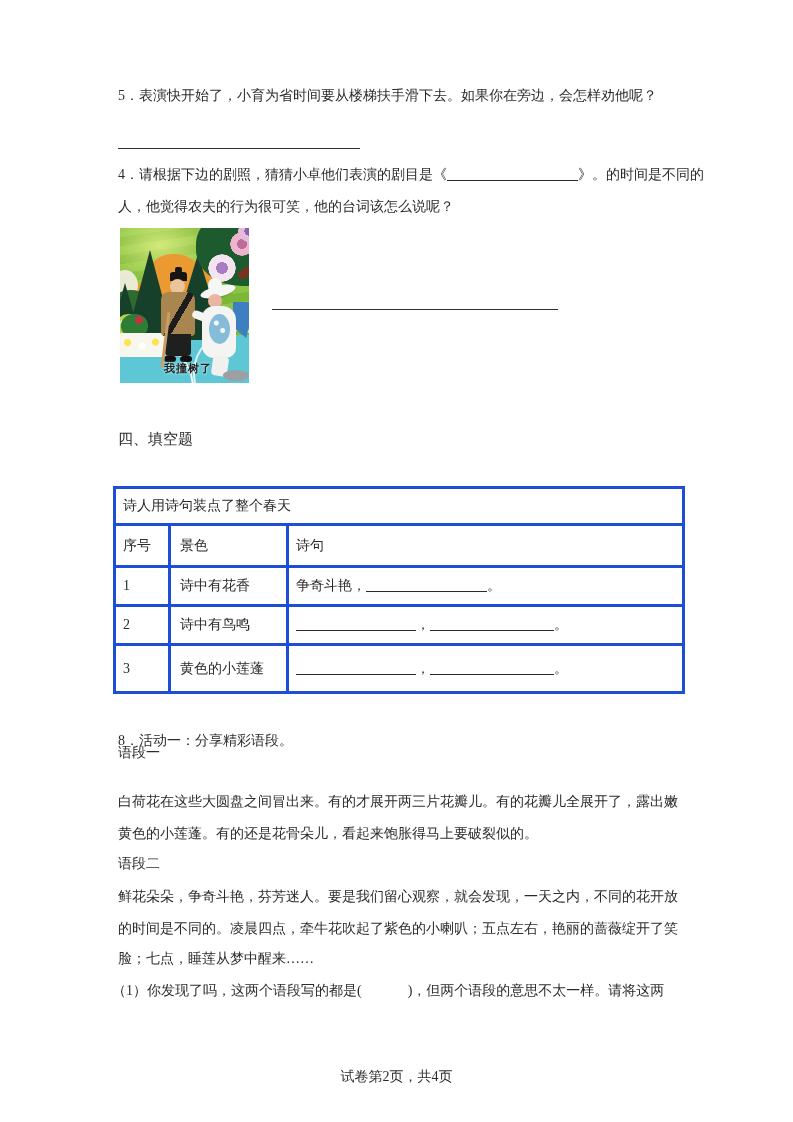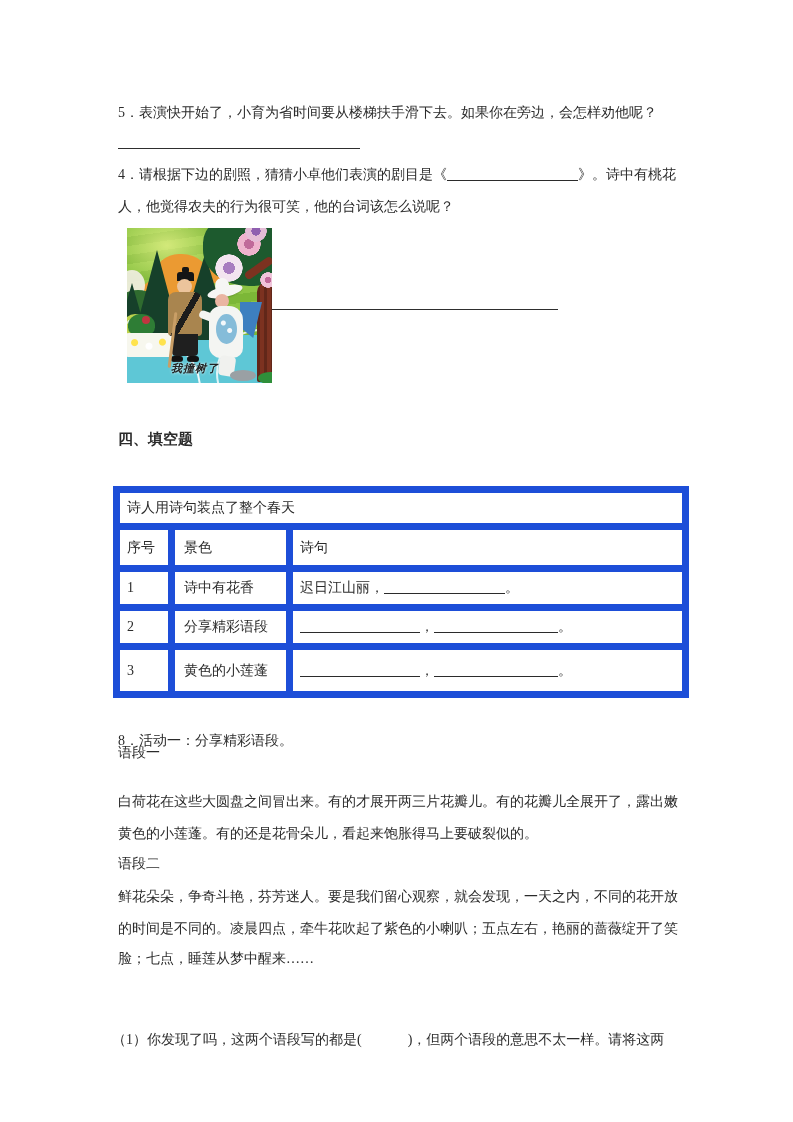--- a/index.html
+++ b/index.html
@@ -4,53 +4,53 @@
 <style>
   :root{
     --ink:#2b2b2b; --grass:#8cc443; --grass2:#7cb737; --hill:#eb9a32;
     --pine:#16402a; --canopy:#1d5a2e; --trunk:#7c3220; --floor:#5ec7d6;
     --robe:#a9854f; --belly:#85bcd9;
   }
   html,body{margin:0;padding:0;background:#ffffff;}
   .page{position:relative;width:793px;height:1122px;background:#ffffff;overflow:hidden;
         font-family:"Liberation Serif","DejaVu Serif",serif;color:var(--ink);}
   .ln{position:absolute;left:118px;white-space:nowrap;font-size:14px;line-height:20px;}
-  .bold{font-weight:bold;font-size:15px;}
+  .bold{font-weight:normal;font-size:15px;}
   .rule{position:absolute;height:0;border-top:1px solid #2e2e2e;}
   .bl{display:inline-block;border-bottom:1px solid #2b2b2b;height:13px;vertical-align:-2px;}
   .bl-q6{width:131px;}
   .gap-paren{display:inline-block;width:46px;}
-  .t-q5{top:103px}
+  .t-q5{top:86px}
   .rule-q5{top:148px;left:118px;width:242px}
   .t-q6a{top:165px}
   .t-q6b{top:197px}
   .rule-q6{top:309px;left:272px;width:286px}
   .t-sec4{top:429px}
   .t-q7{top:457px}
   .t-q8{top:731px}
   .t-p1l{top:743px}
   .t-p1a{top:792px}
   .t-p1b{top:824px}
   .t-p2l{top:854px}
   .t-p2a{top:887px}
   .t-p2b{top:919px}
   .t-p2c{top:949px}
-  .t-sub1{top:1030px;left:112px}
+  .t-sub1{top:981px;left:112px}
   .footer{position:absolute;left:0;right:0;top:1068px;text-align:center;font-size:14px;color:var(--ink);}
 
   
   .tbl{position:absolute;left:113px;top:486px;border-collapse:collapse;table-layout:fixed;width:569px;}
-  .tbl td{border:7px solid #1d4ed8;font-size:14px;padding:0 0 0 7px;vertical-align:middle;
+  .tbl td{border:3px solid #1d4ed8;font-size:14px;padding:0 0 0 7px;vertical-align:middle;
           color:var(--ink);white-space:nowrap;}
   .tbl .c2{padding-left:9px;}
   .tr-cap{height:37px}.tr-hdr{height:42px}.tr-r1{height:39px}.tr-r2{height:39px}.tr-r3{height:48px}
   .bl-v1{width:121px}.bl-v2a{width:120px}.bl-v2b{width:124px}
 
   
-  .photo{position:absolute;left:127px;top:228px;width:145px;height:155px;overflow:hidden;background:var(--floor);font-style:italic;}
+  .photo{position:absolute;left:120px;top:228px;width:129px;height:155px;overflow:hidden;background:var(--floor);}
   .photo *{position:absolute;}
   .ph-sky{left:0;top:0;right:0;height:112px;
           background:repeating-linear-gradient(172deg,var(--grass) 0 9px,var(--grass2) 9px 18px);}
   .ph-glow{left:-20px;top:-25px;width:120px;height:85px;
            background:radial-gradient(closest-side,rgba(234,245,140,.75),rgba(234,245,140,0));}
   .ph-sun{left:28px;top:26px;width:56px;height:50px;background:var(--hill);border-radius:45% 55% 50% 50%;}
   .ph-ray1{left:16px;top:42px;width:30px;height:26px;background:var(--hill);
            transform:rotate(25deg);clip-path:polygon(0 100%,50% 0,100% 100%);}
   .ph-ray2{left:70px;top:30px;width:28px;height:26px;background:var(--hill);
            transform:rotate(-22deg);clip-path:polygon(0 100%,50% 0,100% 100%);}
@@ -112,21 +112,21 @@
               text-shadow:0 0 3px rgba(255,255,255,.9);white-space:nowrap;}
 </style>
 </head>
 <body>
 
 <div class="page">
 
   <div class="ln t-q5">5．表演快开始了，小育为省时间要从楼梯扶手滑下去。如果你在旁边，会怎样劝他呢？</div>
   <div class="rule rule-q5"></div>
 
-  <div class="ln t-q6a"><span>4．请根据下边的剧照，猜猜小卓他们表演的剧目是《</span><span class="bl bl-q6"></span><span>》。诗中有桃花</span></div>
+  <div class="ln t-q6a"><span>4．请根据下边的剧照，猜猜小卓他们表演的剧目是《</span><span class="bl bl-q6"></span><span>》。的时间是不同的</span></div>
   <div class="ln t-q6b">人，他觉得农夫的行为很可笑，他的台词该怎么说呢？</div>
 
   <div class="photo">
     <div class="ph-sky"></div>
     <div class="ph-glow"></div>
     <div class="ph-sun"></div>
     <div class="ph-ray1"></div>
     <div class="ph-ray2"></div>
     <div class="ph-swirl"></div>
     <div class="ph-hillside"></div>
@@ -182,38 +182,39 @@
       <td colspan="3">诗人用诗句装点了整个春天</td>
     </tr>
     <tr class="tr-hdr">
       <td>序号</td>
       <td class="c2">景色</td>
       <td>诗句</td>
     </tr>
     <tr class="tr-r1">
       <td>1</td>
       <td class="c2">诗中有花香</td>
-      <td><span>迟日江山丽，</span><span class="bl bl-v1"></span><span>。</span></td>
+      <td><span>争奇斗艳，</span><span class="bl bl-v1"></span><span>。</span></td>
     </tr>
     <tr class="tr-r2">
       <td>2</td>
-      <td class="c2">分享精彩语段</td>
+      <td class="c2">诗中有鸟鸣</td>
       <td><span class="bl bl-v2a"></span><span>，</span><span class="bl bl-v2b"></span><span>。</span></td>
     </tr>
     <tr class="tr-r3">
       <td>3</td>
       <td class="c2">黄色的小莲蓬</td>
       <td><span class="bl bl-v2a"></span><span>，</span><span class="bl bl-v2b"></span><span>。</span></td>
     </tr>
   </tbody>
     </table>
 
   <div class="ln t-q8">8．活动一：分享精彩语段。</div>
   <div class="ln t-p1l">语段一</div>
   <div class="ln t-p1b">黄色的小莲蓬。有的还是花骨朵儿，看起来饱胀得马上要破裂似的。</div>
   <div class="ln t-p1a">白荷花在这些大圆盘之间冒出来。有的才展开两三片花瓣儿。有的花瓣儿全展开了，露出嫩</div>
   <div class="ln t-p2l">语段二</div>
   <div class="ln t-p2a">鲜花朵朵，争奇斗艳，芬芳迷人。要是我们留心观察，就会发现，一天之内，不同的花开放</div>
   <div class="ln t-p2c">脸；七点，睡莲从梦中醒来……</div>
   <div class="ln t-p2b">的时间是不同的。凌晨四点，牵牛花吹起了紫色的小喇叭；五点左右，艳丽的蔷薇绽开了笑</div>
   <div class="ln t-sub1"><span>（1）你发现了吗，这两个语段写的都是(</span><span class="gap-paren"></span><span>)，但两个语段的意思不太一样。请将这两</span></div>
 
+  <div class="footer">试卷第2页，共4页</div>
 </div>
 
 </body></html>

